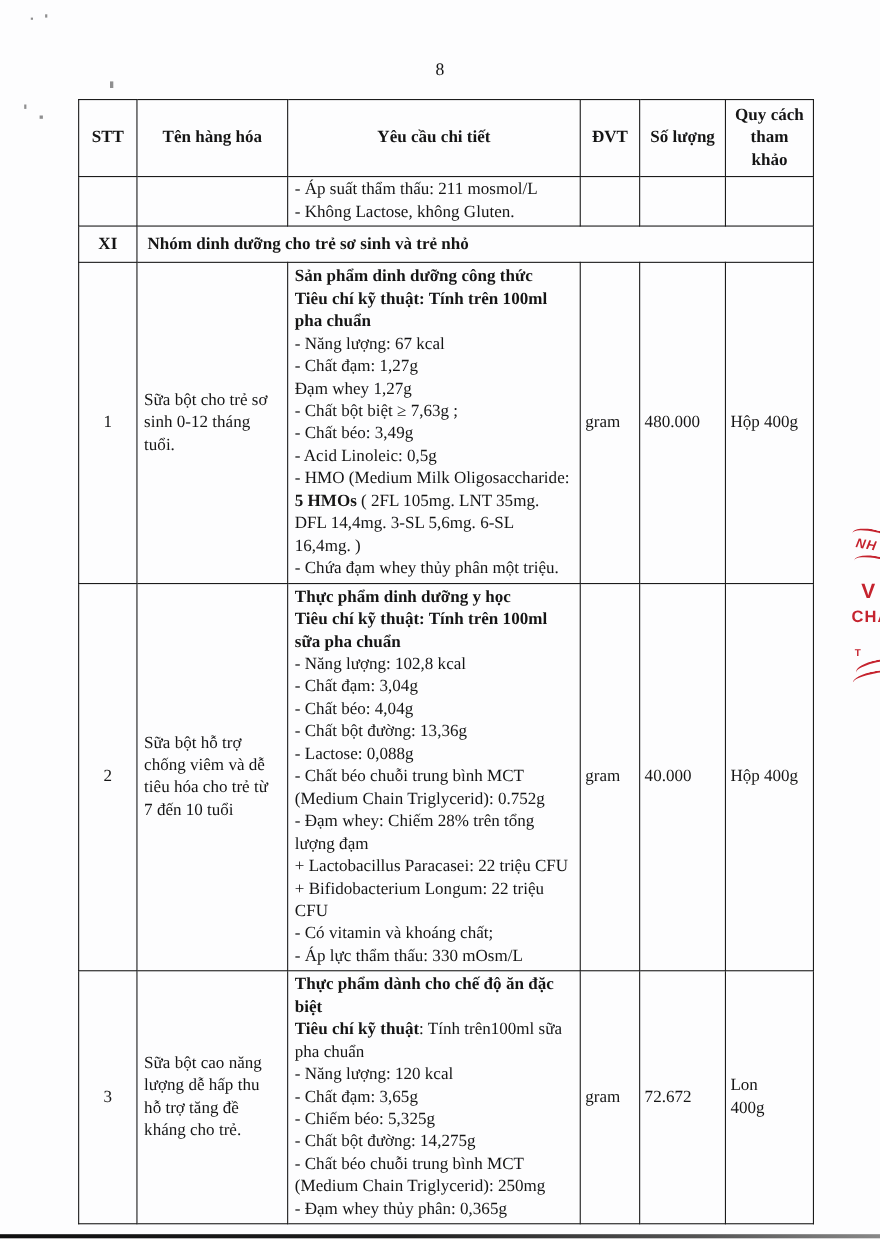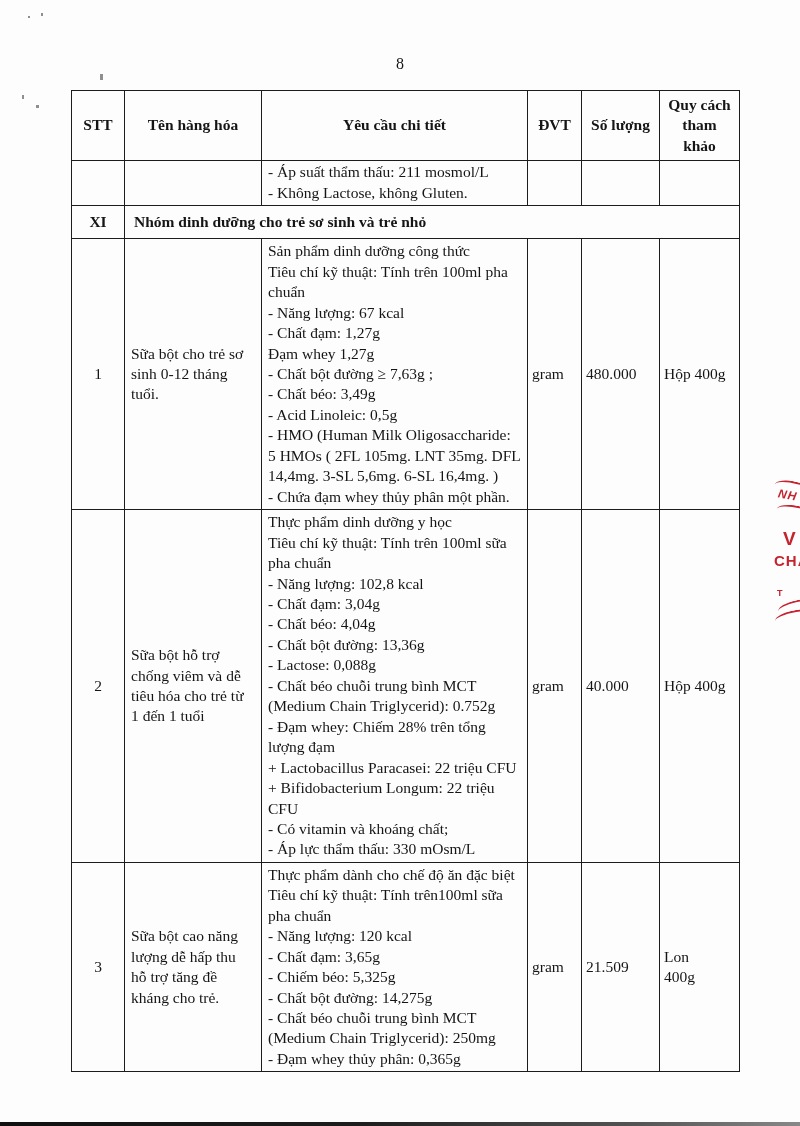--- a/index.html
+++ b/index.html
@@ -16,21 +16,21 @@
     font-size:15.5px;line-height:1.32;
   }
   .doc td,.doc th{border:1.6px solid #1c1c1c;padding:1px 4px;vertical-align:middle;overflow:hidden;}
   .doc th{font-weight:bold;text-align:center;padding:4px 8px;height:52px;}
   .c-stt{width:53px}.c-name{width:137px}.c-detail{width:266px}.c-dvt{width:54px}.c-qty{width:78px}.c-spec{width:80px}
   td.stt{text-align:center;}
   td.name{padding:2px 6px;}
   td.detail{vertical-align:top;padding:2px 6px;}
   td.center{}
   td.spec{white-space:pre-line;}
-  .b{font-weight:normal;}
+  .b{font-weight:bold;}
   tr.cont-row td.detail{padding-top:1px;margin-top:34px;}
   td.section-stt{text-align:center;font-weight:bold;height:30px;}
   td.section-title{font-weight:bold;padding-left:9px;}
   
   .stamp{position:absolute;left:770px;top:476px;width:30px;height:150px;color:#c5232e;font-family:"Liberation Sans",sans-serif;}
   .stamp .arc{position:absolute;border-top:2.5px solid #c5232e;border-radius:50%;}
   .stamp .a1{width:44px;height:14px;left:4px;top:6px;transform:rotate(14deg);}
   .stamp .a2{width:44px;height:14px;left:6px;top:30px;transform:rotate(12deg);}
   .stamp .a3{width:40px;height:12px;left:8px;top:124px;transform:rotate(-12deg);}
   .stamp .a4{width:44px;height:12px;left:5px;top:134px;transform:rotate(-10deg);}
@@ -90,33 +90,33 @@
       </tr>
       <tr>
         <td class="stt">1</td>
         <td class="name">Sữa bột cho trẻ sơ sinh 0-12 tháng tuổi.</td>
         <td class="detail">
           <div><span class="b">Sản phẩm dinh dưỡng công thức</span></div>
           <div><span class="b">Tiêu chí kỹ thuật: Tính trên 100ml pha chuẩn</span></div>
           <div><span>- Năng lượng: 67 kcal</span></div>
           <div><span>- Chất đạm: 1,27g</span></div>
           <div><span>Đạm whey 1,27g</span></div>
-          <div><span>- Chất bột đường ≥ 7,63g ;</span></div>
+          <div><span>- Chất bột biệt ≥ 7,63g ;</span></div>
           <div><span>- Chất béo: 3,49g</span></div>
           <div><span>- Acid Linoleic: 0,5g</span></div>
-          <div><span>- HMO (Human Milk Oligosaccharide: </span><span class="b">5 HMOs</span><span> ( 2FL 105mg. LNT 35mg. DFL 14,4mg. 3-SL 5,6mg. 6-SL 16,4mg. )</span></div>
-          <div><span>- Chứa đạm whey thủy phân một phần.</span></div>
+          <div><span>- HMO (Medium Milk Oligosaccharide: </span><span class="b">5 HMOs</span><span> ( 2FL 105mg. LNT 35mg. DFL 14,4mg. 3-SL 5,6mg. 6-SL 16,4mg. )</span></div>
+          <div><span>- Chứa đạm whey thủy phân một triệu.</span></div>
         </td>
         <td class="center">gram</td>
         <td class="center">480.000</td>
         <td class="spec">Hộp 400g</td>
       </tr>
       <tr>
         <td class="stt">2</td>
-        <td class="name">Sữa bột hỗ trợ chống viêm và dễ tiêu hóa cho trẻ từ 1 đến 1 tuổi</td>
+        <td class="name">Sữa bột hỗ trợ chống viêm và dễ tiêu hóa cho trẻ từ 7 đến 10 tuổi</td>
         <td class="detail">
           <div><span class="b">Thực phẩm dinh dưỡng y học</span></div>
           <div><span class="b">Tiêu chí kỹ thuật: Tính trên 100ml sữa pha chuẩn</span></div>
           <div><span>- Năng lượng: 102,8 kcal</span></div>
           <div><span>- Chất đạm: 3,04g</span></div>
           <div><span>- Chất béo: 4,04g</span></div>
           <div><span>- Chất bột đường: 13,36g</span></div>
           <div><span>- Lactose: 0,088g</span></div>
           <div><span>- Chất béo chuỗi trung bình MCT (Medium Chain Triglycerid): 0.752g</span></div>
           <div><span>- Đạm whey: Chiếm 28% trên tổng lượng đạm</span></div>
@@ -136,21 +136,21 @@
           <div><span class="b">Thực phẩm dành cho chế độ ăn đặc biệt</span></div>
           <div><span class="b">Tiêu chí kỹ thuật</span><span>: Tính trên100ml sữa pha chuẩn</span></div>
           <div><span>- Năng lượng: 120 kcal</span></div>
           <div><span>- Chất đạm: 3,65g</span></div>
           <div><span>- Chiếm béo: 5,325g</span></div>
           <div><span>- Chất bột đường: 14,275g</span></div>
           <div><span>- Chất béo chuỗi trung bình MCT (Medium Chain Triglycerid): 250mg</span></div>
           <div><span>- Đạm whey thủy phân: 0,365g</span></div>
         </td>
         <td class="center">gram</td>
-        <td class="center">21.509</td>
+        <td class="center">72.672</td>
         <td class="spec">Lon
 400g</td>
       </tr>
     </tbody>
 </table>
 
 <div class="stamp" style="color: rgb(197, 35, 46);">
   <div class="arc a1"></div>
   <div class="arc a2"></div>
   <span class="f f1">NH</span>

